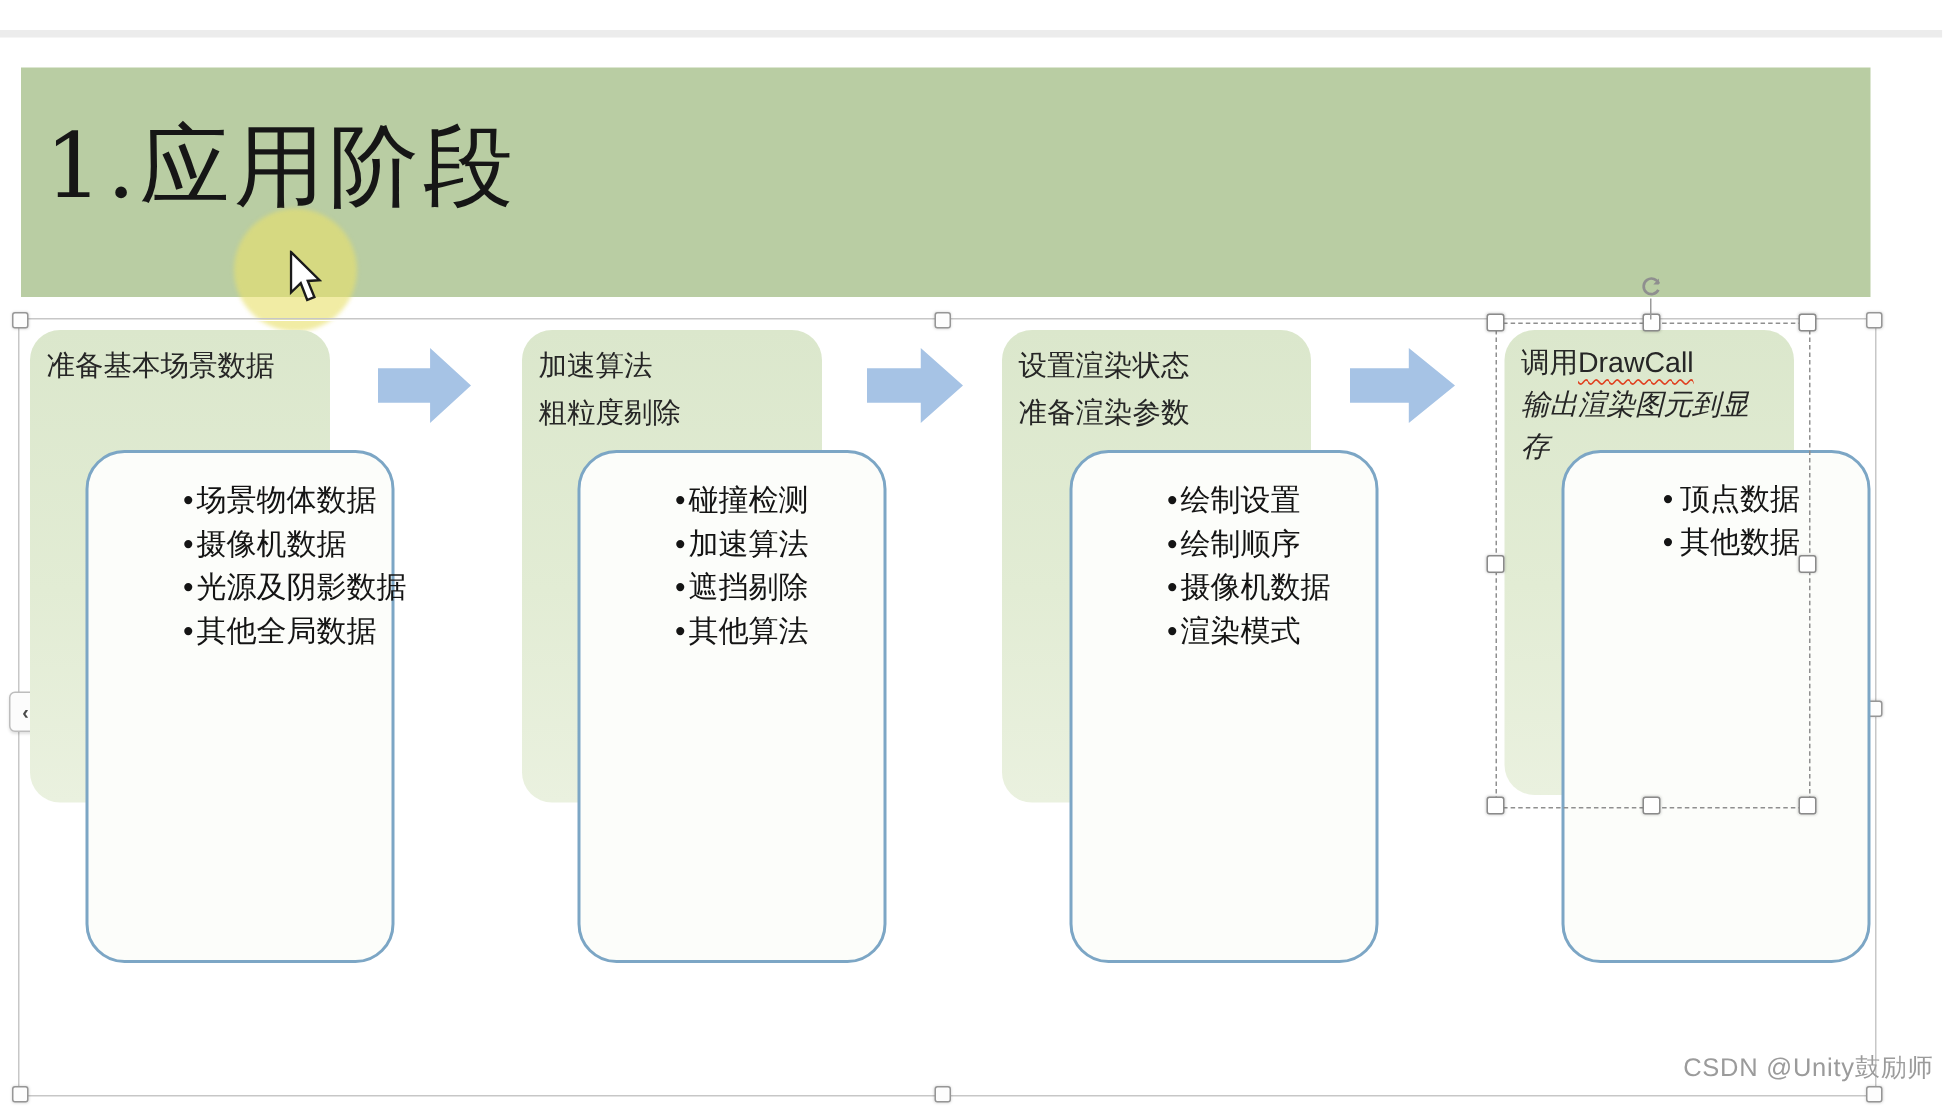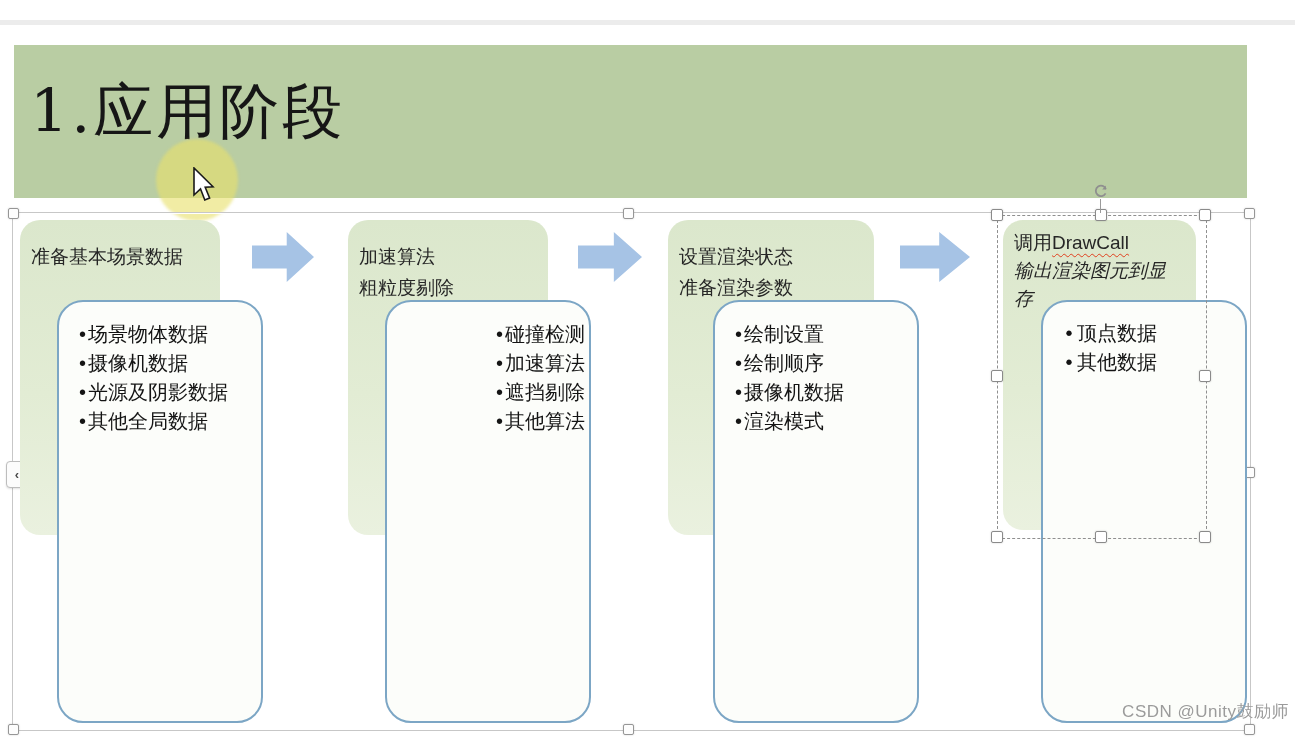--- a/index.html
+++ b/index.html
@@ -22,23 +22,23 @@
          border:1px solid #c7c7c7;box-shadow:inset 0 0 0 1px #ffffff;background:transparent;}
   .handle{position:absolute;width:9px;height:9px;background:#fdfdfd;border:1px solid #969696;
           border-radius:2px;box-shadow:0 0 2px rgba(0,0,0,0.18);}
   .text-pane-toggle{position:absolute;left:6px;top:441px;width:20px;height:25px;background:#fcfcfc;
           border:1px solid #bdbdbd;border-radius:4px;display:flex;align-items:center;justify-content:center;
           font-size:13px;font-weight:bold;color:#4a4a4a;box-shadow:0 1px 2px rgba(0,0,0,0.12);}
 
   
   .green-box{position:absolute;top:200px;height:315px;border-radius:20px;
              background:linear-gradient(180deg,#dbe7cc 0%,#e2ecd4 55%,#eaf1df 100%);}
-  .green-box .hdr{padding:21px 10px 0 11px;font-size:19px;line-height:31px;color:#262626;}
-  .card{position:absolute;top:280px;width:206px;height:423px;background:#fcfdfa;
-        border:2px solid #7ca6c5;border-radius:26px;box-sizing:border-box;}
+  .green-box .hdr{padding:9px 10px 0 11px;font-size:19px;line-height:31px;color:#262626;}
+  .card{position:absolute;top:280px;width:206px;height:342px;background:#fcfdfa;
+        border:2px solid #7ca6c5;border-radius:26px;box-sizing:border-box;padding-left:43px;}
   .bullets{margin:0;padding:18px 4px 0 20px;list-style:none;}
   .bullets li{font-size:20px;line-height:29px;color:#141414;white-space:nowrap;}
   .bullets li::before{content:"\2022 ";margin-right:2px;}
 
   .arrow{position:absolute;top:212px;height:50px;background:#a6c3e5;
          clip-path:polygon(0% 27%,56% 27%,56% 0%,100% 50%,56% 100%,56% 73%,0% 73%);}
 
   
   .col4-hdr{padding:9px 8px 0 11px;font-size:19px;line-height:28px;color:#262626;}
   .col4-line2{display:block;width:162px;font-style:italic;}
@@ -94,21 +94,21 @@
   </div>
 
   <div class="arrow" style="left:252px;width:62px;"></div>
 
   <div class="green-box" style="left:348px;width:200px;">
     <div class="hdr">
       <span style="display:block;">加速算法</span>
       <span style="display:block;">粗粒度剔除</span>
     </div>
   </div>
-  <div class="card" style="left:385px;text-align:right;">
+  <div class="card" style="left:385px;">
     <ul class="bullets">
       <li>碰撞检测</li>
       <li>加速算法</li>
       <li>遮挡剔除</li>
       <li>其他算法</li>
     </ul>
   </div>
 
   <div class="arrow" style="left:578px;width:64px;"></div>
 

